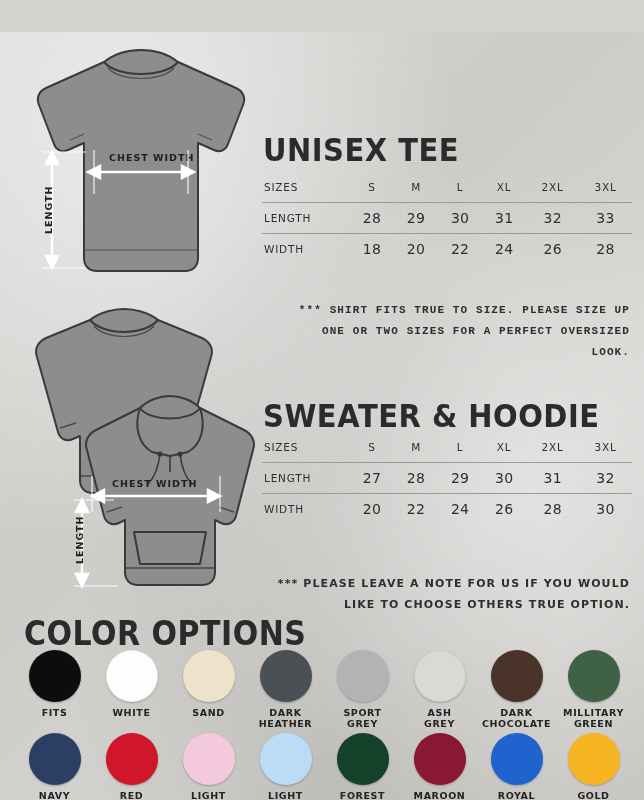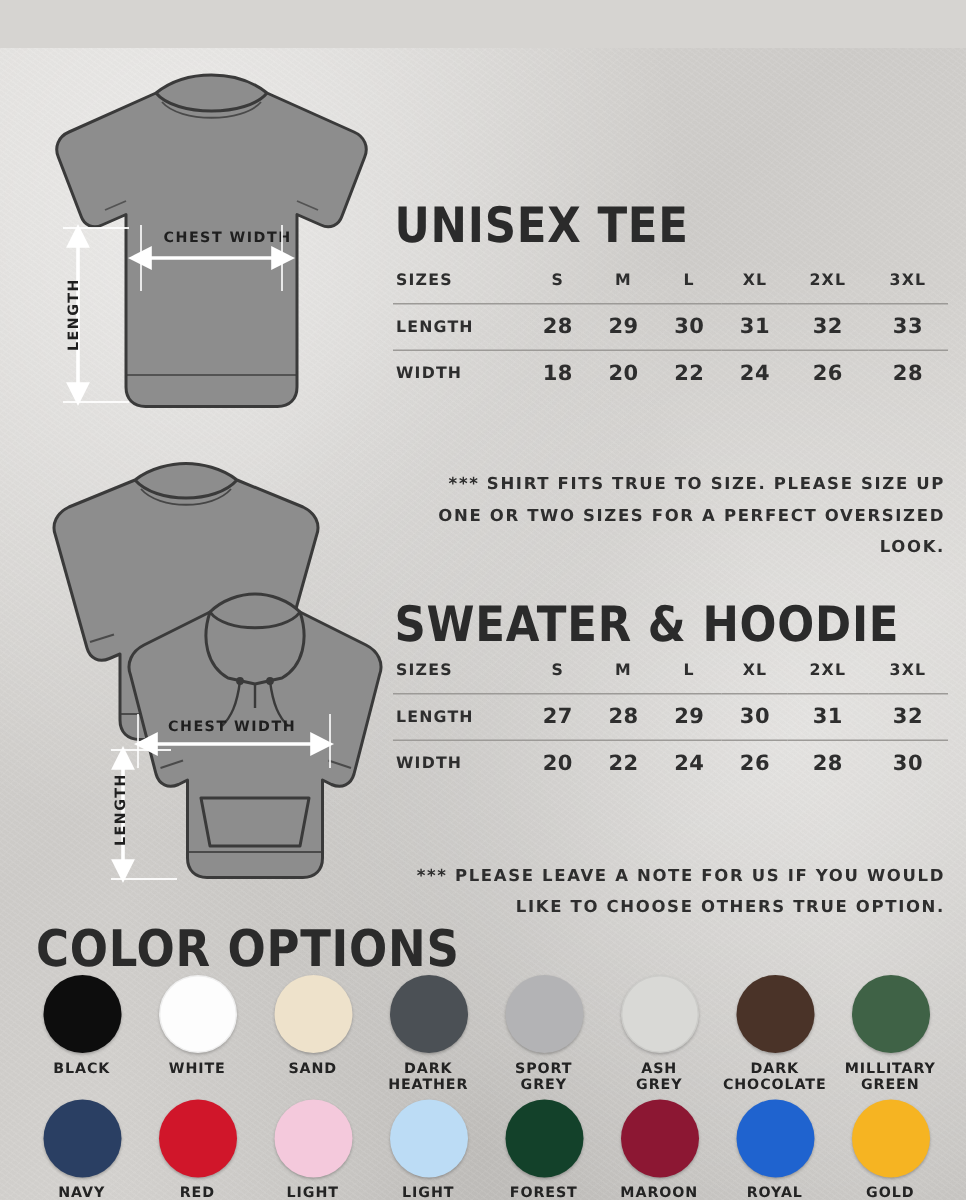--- a/index.html
+++ b/index.html
@@ -52,21 +52,21 @@
   .size-table {
     position: absolute;
     border-collapse: collapse;
     font-family: "DejaVu Sans", sans-serif;
     color: #2e2e2e;
   }
   #unisex-table { left: 262px; top: 140px; width: 370px; }
   #sweater-table { left: 262px; top: 400px; width: 370px; }
   .size-table th, .size-table td {
     font-size: 10.5px;
-    font-weight: bold;
+    font-weight: normal;
     letter-spacing: 0.8px;
     padding: 0;
     height: 30px;
     text-align: center;
     vertical-align: middle;
   }
   .size-table th.rowlabel, .size-table td.rowlabel {
     text-align: left;
     width: 86px;
     padding-left: 2px;
@@ -79,21 +79,21 @@
   .note {
     position: absolute;
     text-align: right;
     font-family: "DejaVu Sans", sans-serif;
     font-size: 11px;
     font-weight: bold;
     letter-spacing: 1.1px;
     line-height: 21px;
     color: #2e2e2e;
   }
-  #note-fit { right: 14px; top: 280px; width: 350px; }
+  #note-fit { right: 14px; top: 268px; width: 350px; font-family: Liberation Mono, monospace; }
   #note-color { right: 14px; top: 541px; width: 360px; }
 
   
   .art { position: absolute; }
   #tee-art { left: 22px; top: 12px; }
   #crew-art { left: 18px; top: 272px; }
   #hoodie-art { left: 74px; top: 360px; }
 
   .measure-label {
     font-family: "DejaVu Sans", sans-serif;
@@ -291,21 +291,21 @@
 
   <div class="note" id="note-color">*** PLEASE LEAVE A NOTE FOR US
 IF YOU WOULD LIKE TO
 CHOOSE OTHERS TRUE OPTION.</div>
 
   <div class="heading" id="color-heading">COLOR OPTIONS</div>
 
   <div id="swatch-grid">
       <div class="swatch-cell">
         <div class="swatch-dot" style="background: rgb(13, 13, 13);"></div>
-        <div class="swatch-name">BLACK</div>
+        <div class="swatch-name">FITS</div>
       </div>
       <div class="swatch-cell">
         <div class="swatch-dot" style="background: rgb(253, 253, 253); box-shadow: rgba(0, 0, 0, 0.22) 0px 1px 2px, rgba(0, 0, 0, 0.06) 0px 0px 0px 1px inset;"></div>
         <div class="swatch-name">WHITE</div>
       </div>
       <div class="swatch-cell">
         <div class="swatch-dot" style="background: rgb(238, 226, 203);"></div>
         <div class="swatch-name">SAND</div>
       </div>
       <div class="swatch-cell">

